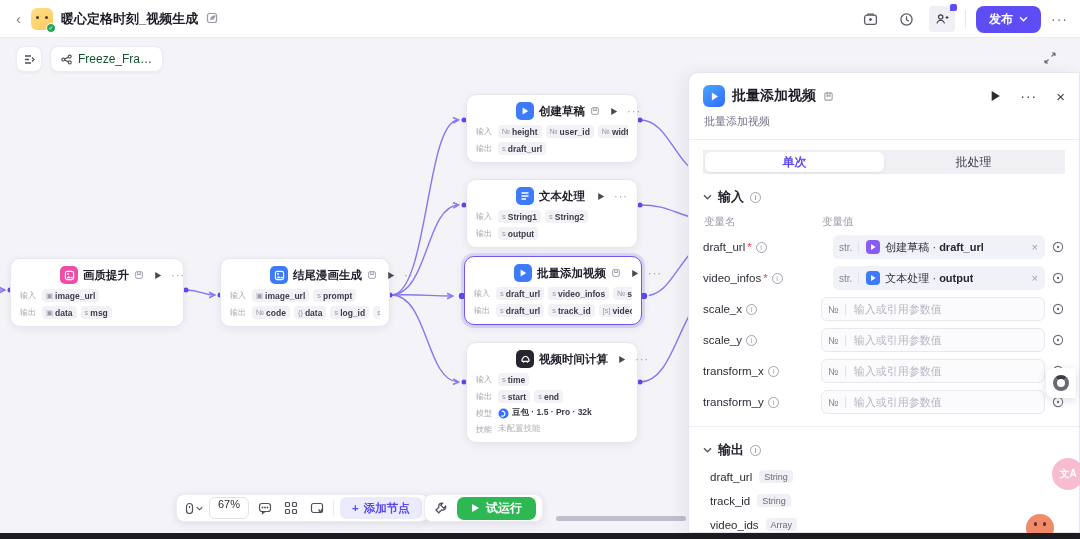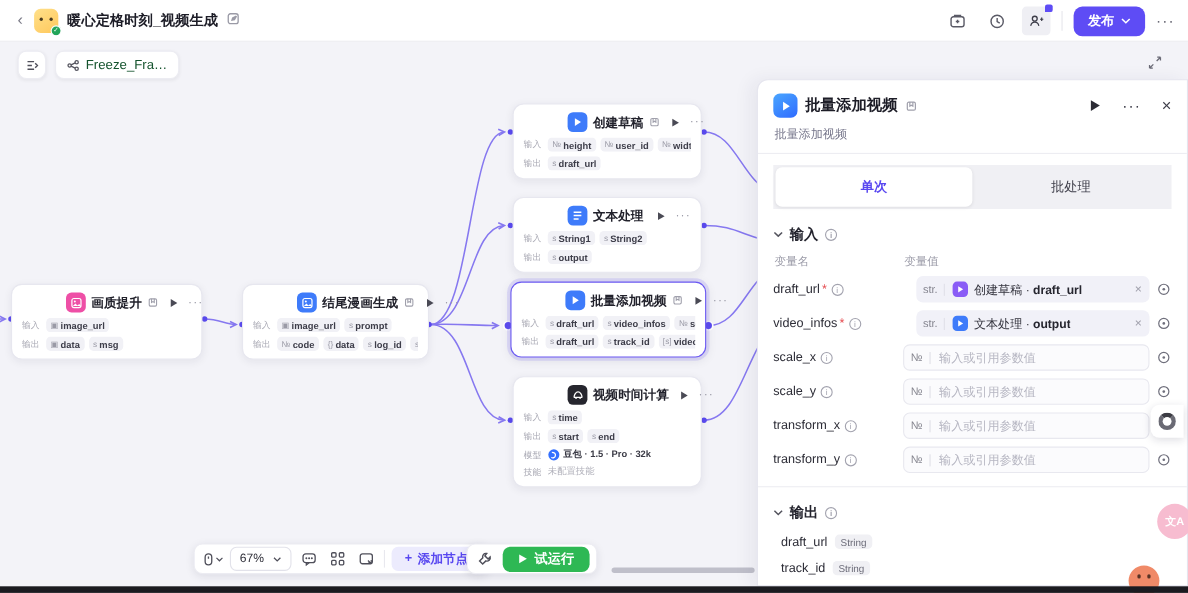--- a/index.html
+++ b/index.html
@@ -49,36 +49,36 @@
   .chip { background:#f1f1f6; border-radius:4px; padding:1.5px 4px; font-size:8.5px; color:#3d3d49; font-weight:bold; display:inline-flex; align-items:center; gap:2px; }
   .chip .tg { color:#9a9aa6; font-weight:normal; font-size:7.5px; }
   .nrow .plain { font-size:8.5px; color:#3a3a45; font-weight:bold; display:inline-flex; align-items:center; gap:3px; }
   .nrow .muted { font-size:8.5px; color:#b0b0ba; }
 
   
   .tbar { position:absolute; top:456px; height:28px; background:#fff; border:1px solid #ececf2; border-radius:8px; box-shadow:0 2px 8px rgba(30,30,60,.10); display:flex; align-items:center; z-index:6; padding:0 6px; gap:6px; }
   .tbar1 { left:176px; }
   .tbar2 { left:424px; }
   .tico { display:flex; align-items:center; justify-content:center; color:#4f4f5a; width:20px; height:20px; cursor:pointer; }
-  .zoom-box { display:flex; align-items:center; gap:8px; border:1px solid #e2e2ea; border-radius:6px; height:22px; padding:0 8px; font-size:11px; color:#2d2d37; cursor:pointer; }
+  .zoom-box { display:flex; align-items:center; gap:8px; border:1px solid #e2e2ea; border-radius:6px; height:22px; padding:0 8px; font-size:11px; color:#2d2d37; cursor:pointer;flex-direction:column; }
   .tb-div { width:1px; height:16px; background:#e8e8ee; }
   .add-node { display:flex; align-items:center; gap:5px; background:#ecebfd; color:#5847f0; font-size:11.5px; font-weight:bold; border:none; border-radius:6px; height:22px; padding:0 12px; cursor:pointer; }
   .run-btn { display:flex; align-items:center; gap:6px; background:#2eb854; color:#fff; font-size:12px; font-weight:bold; border:none; border-radius:7px; height:23px; padding:0 14px; cursor:pointer; }
   .hscroll { position:absolute; top:478px; left:556px; width:130px; height:5px; background:#bfbfca; border-radius:3px; z-index:6; cursor:pointer; }
 
   
   .panel { position:absolute; top:72px; left:688px; width:392px; height:461px; background:#fff; border:1px solid #e5e5ee; border-radius:10px 0 0 0; box-shadow:-6px 0 16px rgba(30,30,60,.06); z-index:20; padding:12px 14px 0 14px; overflow:hidden; }
   .phead { display:flex; align-items:center; gap:7px; }
   .picon { width:22px; height:22px; border-radius:6px; background:linear-gradient(145deg,#4aa6ff,#2f6bff); display:flex; align-items:center; justify-content:center; }
   .ptitle { font-size:14px; font-weight:bold; color:#1d1d27; }
   .phead .sp { flex:1; }
   .phico { color:#3d3d49; display:flex; align-items:center; cursor:pointer; margin-left:12px; }
   .psub { font-size:11px; color:#75758a; margin:7px 0 10px 1px; }
   .pdiv { height:1px; background:#ededf2; margin:0 -14px; }
-  .ptabs { display:flex; background:#f0f0f4; border-radius:0; padding:2px; height:40px; margin-top:10px; }
+  .ptabs { display:flex; background:#f0f0f4; border-radius:0; padding:2px; height:24px; margin-top:10px; }
   .ptab { flex:1; display:flex; align-items:center; justify-content:center; font-size:12px; color:#3d3d49; border-radius:6px; cursor:pointer; }
   .ptab.active { background:#fff; color:#5847f0; font-weight:bold; box-shadow:0 1px 3px rgba(0,0,0,.07); }
   .sec-head { display:flex; align-items:center; gap:6px; margin-top:14px; font-size:13px; font-weight:bold; color:#23232d; }
   .chev { color:#55555f; display:flex; }
   .info { width:11px; height:11px; border-radius:50%; border:1px solid #a2a2ae; color:#a2a2ae; font-size:7.5px; line-height:10px; text-align:center; font-style:normal; flex:none; }
   .cols { display:flex; margin:9px 0 6px 1px; font-size:10.5px; color:#9b9ba8; }
   .cols .c1 { width:118px; }
   .prow { display:flex; align-items:center; margin-bottom:7px; }
   .pname { width:118px; font-size:11.5px; color:#2c2c36; display:flex; align-items:center; gap:4px; flex:none; }
   .req { color:#e5484d; margin-left:-2px; }

